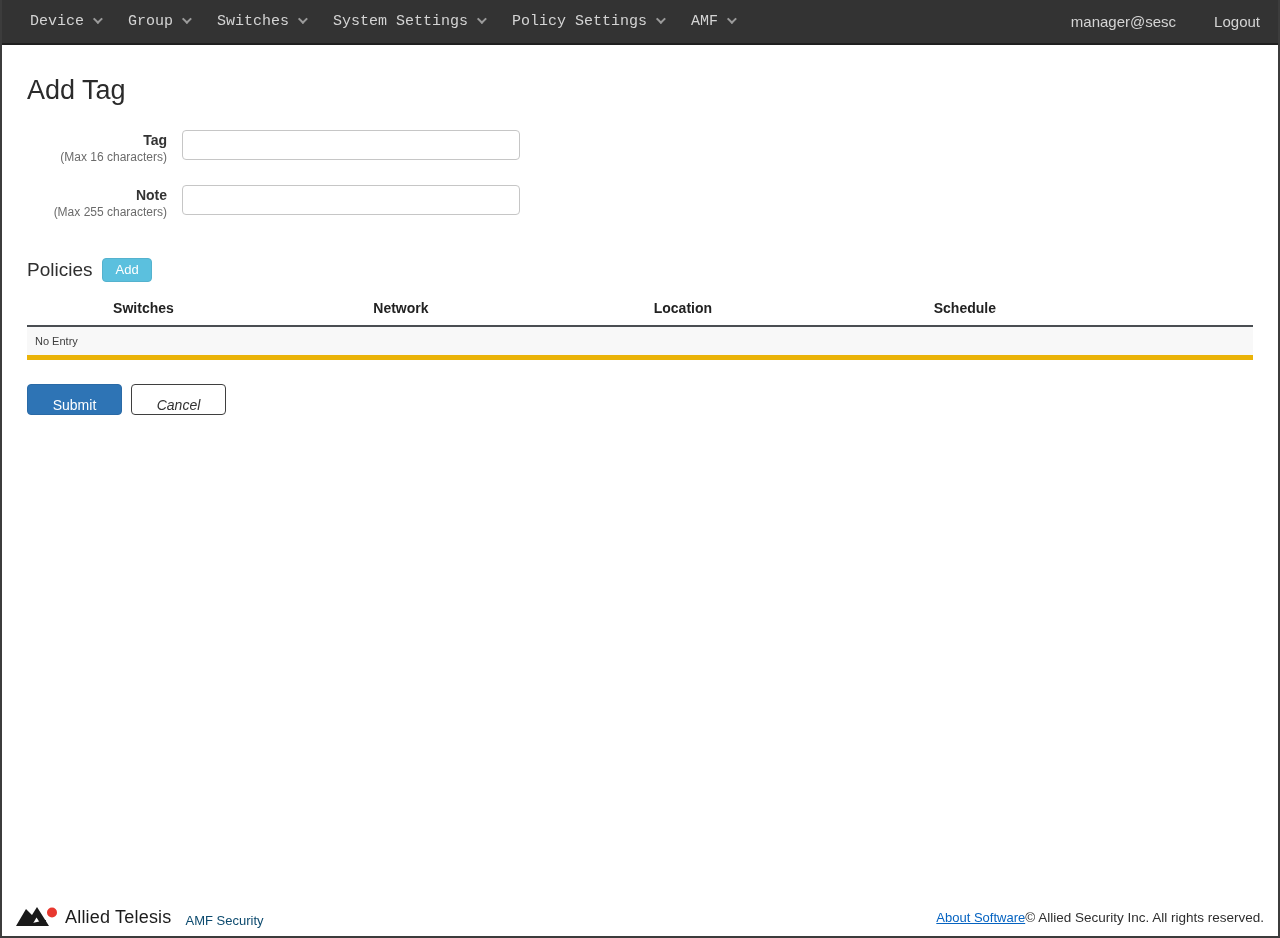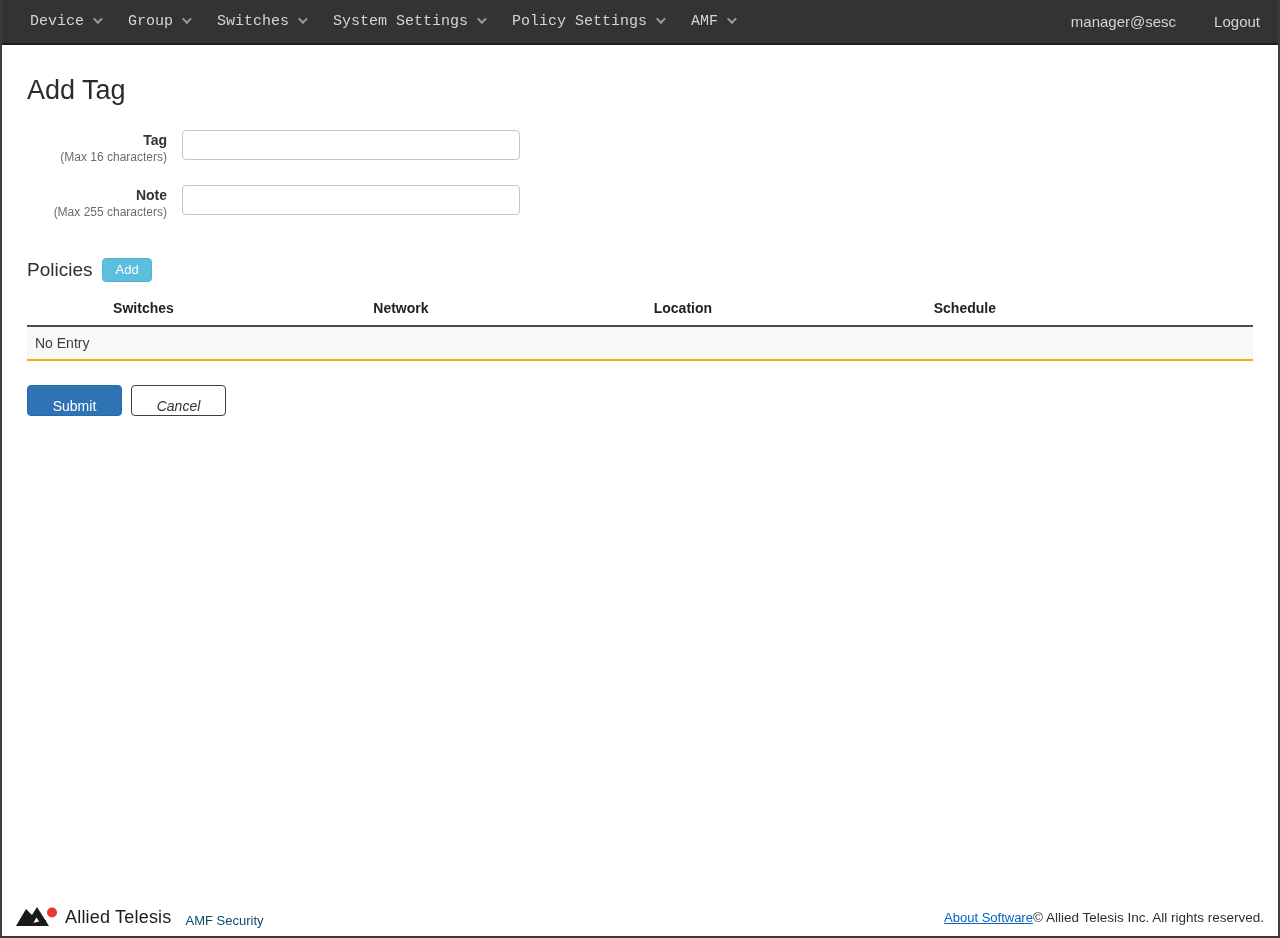--- a/index.html
+++ b/index.html
@@ -70,23 +70,23 @@
   }
 
   table.policies { width: 100%; border-collapse: collapse; }
   table.policies th {
     font-size: 14px; font-weight: 700; color: #222;
     text-align: center; padding: 4px 6px 9px 6px;
     border-bottom: 2px solid #4a4e52;
   }
   table.policies td.empty-cell {
     background: #f8f8f8;
-    font-size: 14px; color: #3d3d3d;
+    font-size: 11px; color: #3d3d3d;
     padding: 8px 8px; text-align: left;
-    border-bottom: 2px solid #eab308;
+    border-bottom: 5px solid #eab308;
   }
 
   .actions { margin-top: 24px; display: flex; gap: 9px; }
   .btn {
     height: 31px; min-width: 95px;
     border-radius: 4px; font-size: 14px;
     cursor: pointer; font-family: "Liberation Sans", sans-serif;
     padding: 12px 20px;
   }
   .btn-primary { background: #2e74b5; border: 1px solid #2a6aa6; color: #fff; }
@@ -204,17 +204,17 @@
       <svg class="brand-logo" width="42" height="22" viewBox="0 0 42 22">
         <path d="M0,20 L10,3 L16,9 L21,1 L33,20 L26,20 L20.5,11.5 L15.5,20 Z" fill="#1a1a1a"></path>
         <path d="M3,20 L30,14 L30,20 Z" fill="#1a1a1a"></path>
         <circle cx="36" cy="6.5" r="5" fill="#e8382f"></circle>
       </svg>
       <span class="brand-name">Allied Telesis</span>
       <span class="product-name">AMF Security</span>
     </div>
     <div class="footer-right">
       <a class="about-link">About Software</a>
-      <span class="copyright">© Allied Telesis Inc. All rights reserved.</span>
+      <span class="copyright">© Allied Security Inc. All rights reserved.</span>
     </div>
   </div>
 
 </div>
 
 </body></html>

